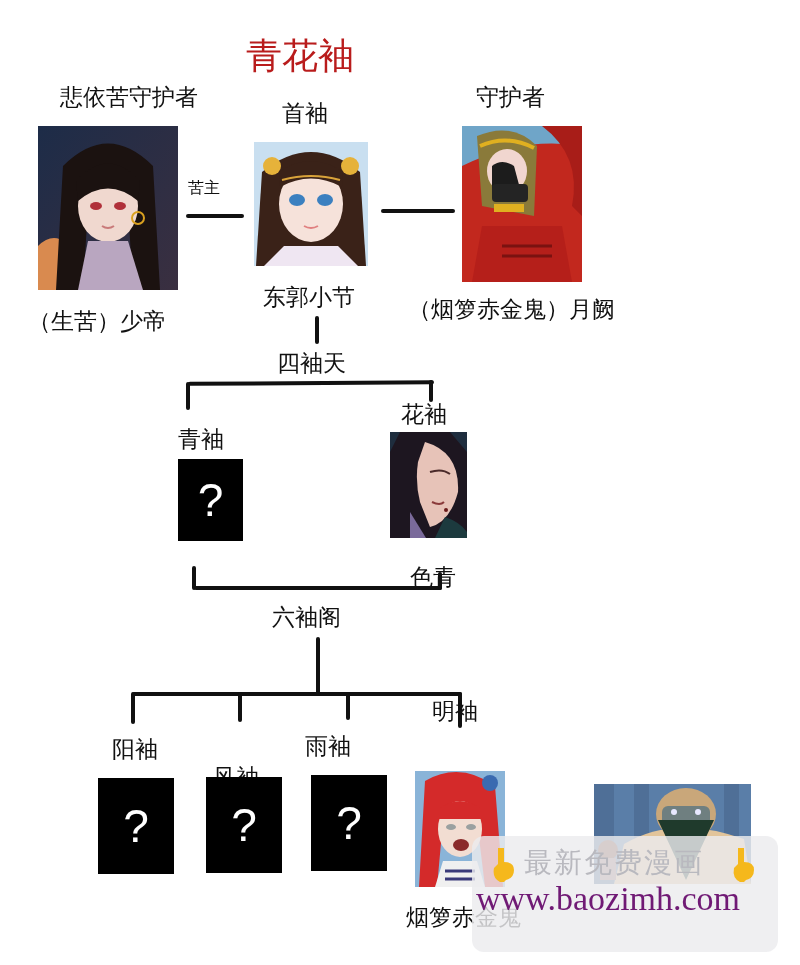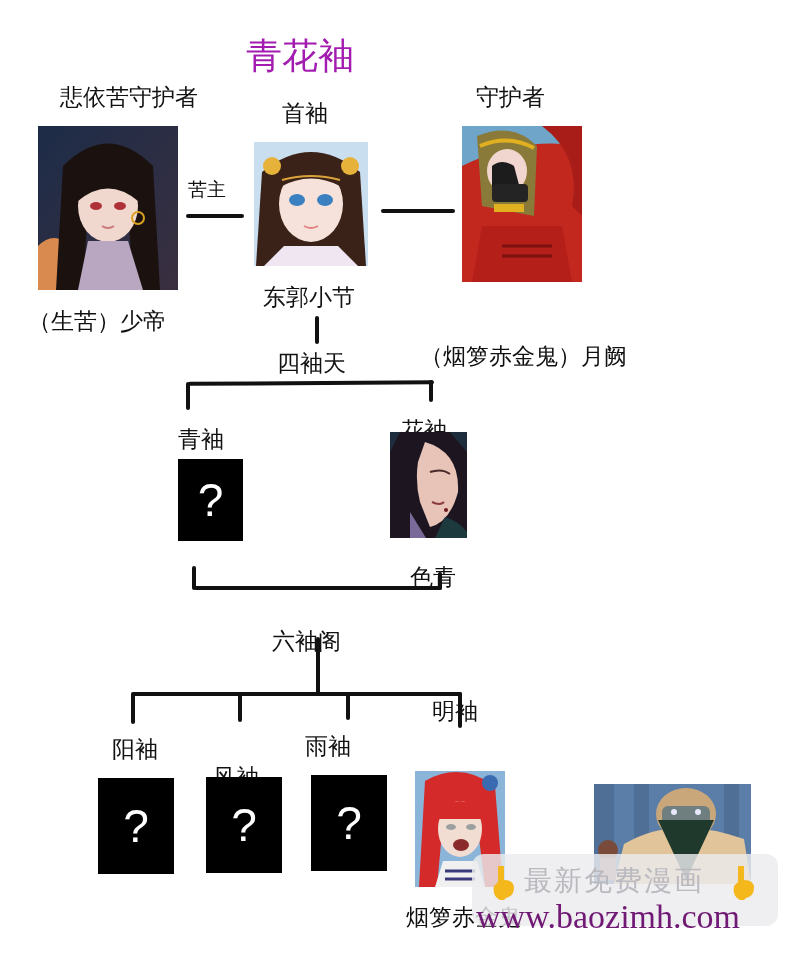--- a/index.html
+++ b/index.html
@@ -1,24 +1,24 @@
 <!DOCTYPE html>
 <html><head>
 <meta charset="utf-8">
 <style>
   html, body { margin:0; padding:0; background:#ffffff; }
   body { width:800px; height:965px; position:relative; overflow:hidden;
          font-family:"DejaVu Sans","Liberation Sans",sans-serif; color:#111; }
   .label { position:absolute; font-size:23px; line-height:1; white-space:nowrap; color:#111; }
-  .title { position:absolute; font-size:36px; line-height:1; font-weight:normal; color:#a21caf; }
+  .title { position:absolute; font-size:36px; line-height:1; font-weight:normal; color:#b91c1c; }
   .line { position:absolute; background:#111; border-radius:2px; }
   .portrait { position:absolute; overflow:hidden; }
   .unknown { position:absolute; background:#000; display:flex; align-items:center; justify-content:center; }
   .unknown span { color:#fff; font-size:46px; font-family:"Liberation Sans",sans-serif; font-weight:normal; }
-  .watermark { position:absolute; left:472px; top:854px; width:306px; height:72px;
+  .watermark { position:absolute; left:472px; top:836px; width:306px; height:116px;
                background:rgba(235,235,238,0.82); border-radius:12px; }
   .wm-line1 { position:absolute; left:52px; top:8px; font-size:28px; color:#b9b9bf; letter-spacing:2px; white-space:nowrap; }
   .wm-line2 { position:absolute; left:4px; top:44px; font-size:34px; color:#701a75; white-space:nowrap; font-family:Liberation Serif, serif; }
   .finger { position:absolute; width:26px; height:34px; }
 </style>
 </head>
 <body>
 
 <div class="title" style="left:246px; top:38px;">青花袖</div>
 
@@ -38,21 +38,21 @@
     <path d="M38 55 Q70 20 102 55 L100 75 Q70 50 40 75Z" fill="#1b1210"></path>
     <ellipse cx="58" cy="80" rx="6" ry="4" fill="#b0303a"></ellipse>
     <ellipse cx="82" cy="80" rx="6" ry="4" fill="#b0303a"></ellipse>
     <path d="M64 100 Q70 104 76 100" stroke="#c97a7a" stroke-width="2" fill="none"></path>
     <circle cx="100" cy="92" r="6" stroke="#d9a020" stroke-width="2" fill="none"></circle>
     <path d="M50 115 L90 115 L105 164 L40 164Z" fill="#b9a6c0"></path>
   </svg>
 </div>
 <div class="label" style="left:28px; top:310px;">（生苦）少帝</div>
 
-<div class="label" style="left:188px; top:180px; font-size:19px;">苦主</div>
+<div class="label" style="left:188px; top:180px; font-size:16px;">苦主</div>
 <div class="line" style="left:186px; top:214px; width:58px; height:4px;"></div>
 
 <div class="label" style="left:282px; top:102px;">首袖</div>
 <div class="portrait" style="left:254px; top:142px; width:114px; height:124px;">
   <svg width="114" height="124" viewBox="0 0 114 124">
     <rect width="114" height="124" fill="#c9dff0"></rect>
     <path d="M8 30 Q57 -10 106 30 L112 124 L2 124Z" fill="#3a2218"></path>
     <ellipse cx="57" cy="62" rx="32" ry="38" fill="#f6e2da"></ellipse>
     <path d="M25 30 Q57 8 89 30 L88 45 Q57 28 26 45Z" fill="#3a2218"></path>
     <path d="M28 38 Q57 30 86 38" stroke="#d9a33a" stroke-width="2" fill="none"></path>
@@ -77,54 +77,54 @@
     <path d="M15 10 Q50 -5 75 20 L72 90 L20 80Z" fill="#8a7a3a"></path>
     <path d="M18 20 Q45 8 72 22" stroke="#e0b020" stroke-width="4" fill="none"></path>
     <ellipse cx="45" cy="45" rx="20" ry="22" fill="#f1d6cf"></ellipse>
     <path d="M30 40 Q40 32 52 40 L60 70 L30 70Z" fill="#1c1c1c"></path>
     <rect x="30" y="58" width="36" height="18" rx="4" fill="#242424"></rect>
     <rect x="32" y="78" width="30" height="8" fill="#e0b020"></rect>
     <path d="M20 100 L100 100 L110 156 L10 156Z" fill="#b51f1a"></path>
     <path d="M40 120 L90 120 M40 130 L90 130" stroke="#7a1210" stroke-width="3"></path>
   </svg>
 </div>
-<div class="label" style="left:420px; top:298px;margin-top:47px;">（烟箩赤金鬼）月阙</div>
+<div class="label" style="left:408px; top:298px;">（烟箩赤金鬼）月阙</div>
 
 <div class="line" style="left:315px; top:316px; width:4px; height:28px;"></div>
 <div class="label" style="left:277px; top:352px;">四袖天</div>
 
 <div class="line" style="left:188px; top:381px; width:246px; height:4px; transform:rotate(-0.4deg);"></div>
 <div class="line" style="left:186px; top:382px; width:4px; height:28px;"></div>
 <div class="line" style="left:429px; top:380px; width:4px; height:22px;"></div>
 
 <div class="label" style="left:178px; top:428px;">青袖</div>
 <div class="unknown" style="left:178px; top:459px; width:65px; height:82px;">
   <span>?</span>
 </div>
 
-<div class="label" style="left:401px; top:403px;margin-top:16px;">花袖</div>
+<div class="label" style="left:401px; top:403px;">花袖</div>
 <div class="portrait" style="left:390px; top:432px; width:77px; height:106px;">
   <svg width="77" height="106" viewBox="0 0 77 106">
     <rect width="77" height="106" fill="#1e2d3e"></rect>
     <path d="M10 0 L60 0 L77 20 L77 106 L0 106 L0 20Z" fill="#1d1620"></path>
     <path d="M35 10 Q70 20 68 60 Q60 90 40 95 L30 70 Q25 50 28 30Z" fill="#e7c3b8"></path>
     <path d="M40 40 Q52 36 60 42" stroke="#4a2a2a" stroke-width="2" fill="none"></path>
     <path d="M42 70 Q50 74 54 70" stroke="#8a3a3a" stroke-width="2" fill="none"></path>
     <circle cx="56" cy="78" r="2" fill="#6a1a1a"></circle>
     <path d="M20 80 L36 106 L20 106Z" fill="#7a6a9a"></path>
     <path d="M55 85 Q70 90 77 100 L77 106 L45 106Z" fill="#1c3a3e"></path>
   </svg>
 </div>
 <div class="label" style="left:410px; top:566px;">色青</div>
 
 <div class="line" style="left:192px; top:566px; width:4px; height:24px;"></div>
 <div class="line" style="left:194px; top:586px; width:248px; height:4px;"></div>
 <div class="line" style="left:438px; top:572px; width:4px; height:18px;"></div>
 
-<div class="label" style="left:272px; top:630px;">六袖阁</div>
+<div class="label" style="left:272px; top:606px;">六袖阁</div>
 <div class="line" style="left:316px; top:637px; width:4px; height:58px;"></div>
 <div class="line" style="left:132px; top:692px; width:330px; height:4px;"></div>
 <div class="line" style="left:131px; top:692px; width:4px; height:32px;"></div>
 <div class="line" style="left:238px; top:692px; width:4px; height:30px;"></div>
 <div class="line" style="left:346px; top:692px; width:4px; height:28px;"></div>
 <div class="line" style="left:458px; top:692px; width:4px; height:36px;"></div>
 
 <div class="label" style="left:112px; top:738px;">阳袖</div>
 <div class="unknown" style="left:98px; top:778px; width:76px; height:96px;">
   <span>?</span>

